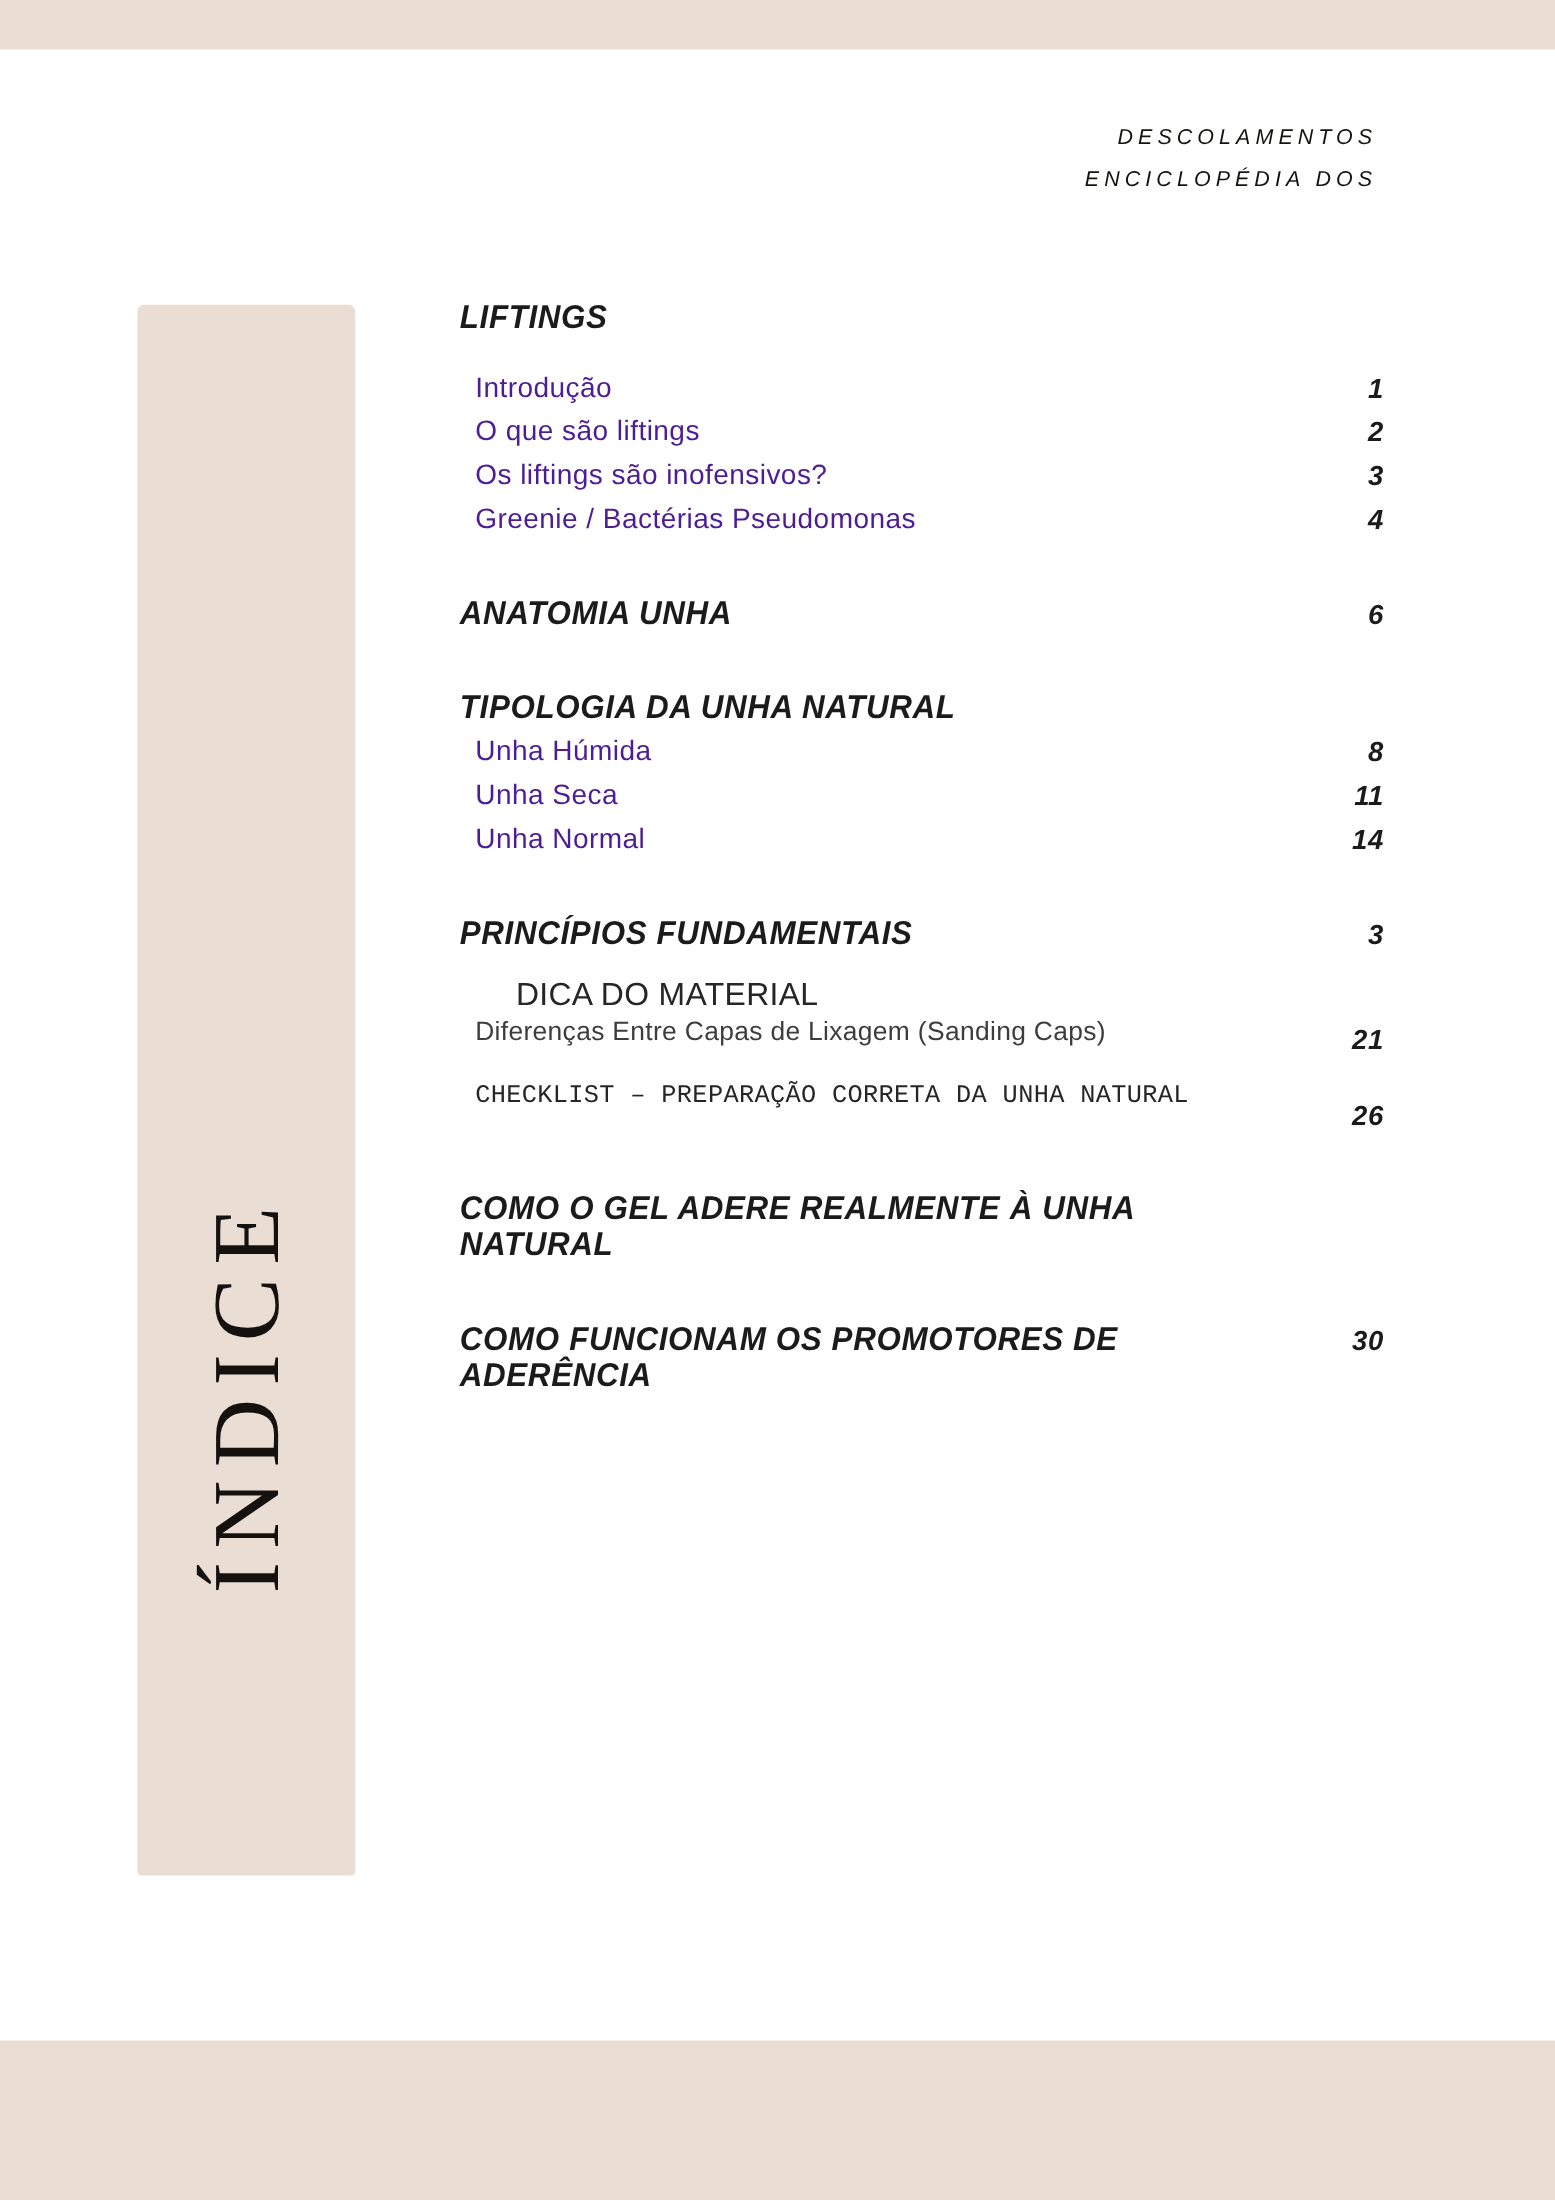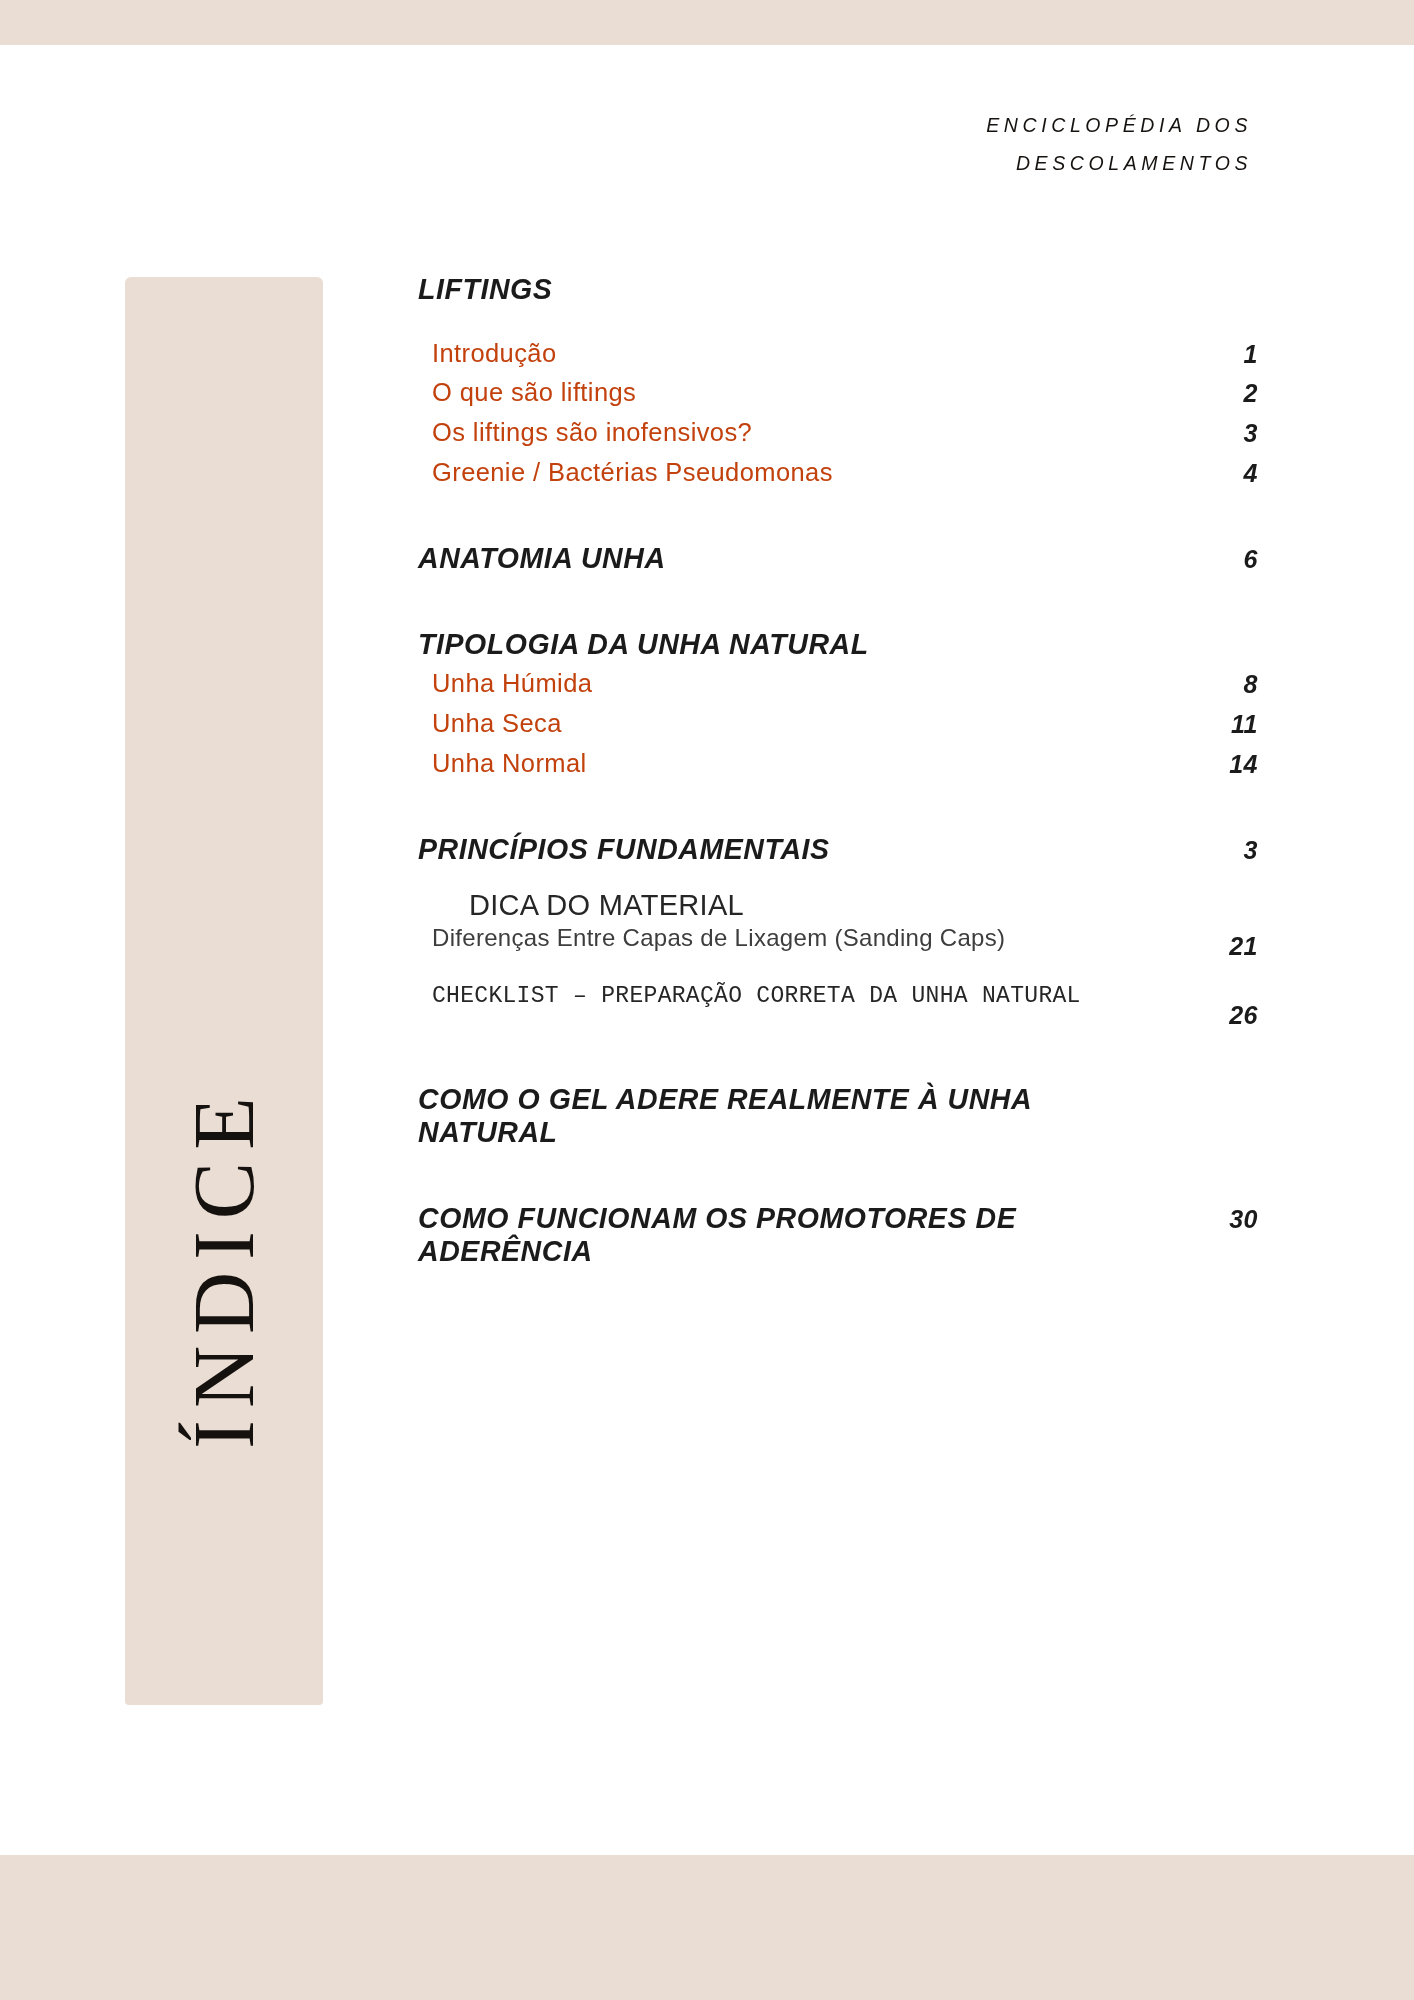--- a/index.html
+++ b/index.html
@@ -126,21 +126,21 @@
   .entry.section .pagenum { padding-top: 4px; }
 
   
   .entry.item {
     margin-top: 8px;
     margin-left: 14px;
   }
   .entry.item .label {
     font-size: 25.5px;
     font-weight: 300;
-    color: #c2410c;
+    color: #4c1d95;
     letter-spacing: 0.4px;
     line-height: 1.25;
   }
   .entry.item .pagenum { padding-top: 2px; }
 
   
   .entry.upper {
     margin-top: 22px;
     margin-left: 14px;
   }
@@ -186,22 +186,22 @@
   <div class="banner banner-top"></div>
   <div class="banner banner-bottom"></div>
 
   <div class="side-panel">
     <div class="side-label-wrap">
       <div class="side-label">ÍNDICE</div>
     </div>
   </div>
 
   <div class="doc-header">
+    <div>DESCOLAMENTOS</div>
     <div>ENCICLOPÉDIA DOS</div>
-    <div>DESCOLAMENTOS</div>
   </div>
 
   <div class="toc">
       <div class="entry section">
         <div class="label">LIFTINGS</div>
         <div class="pagenum"></div>
       </div>
       <div class="entry item">
         <div class="label">Introdução</div>
         <div class="pagenum">1</div>

